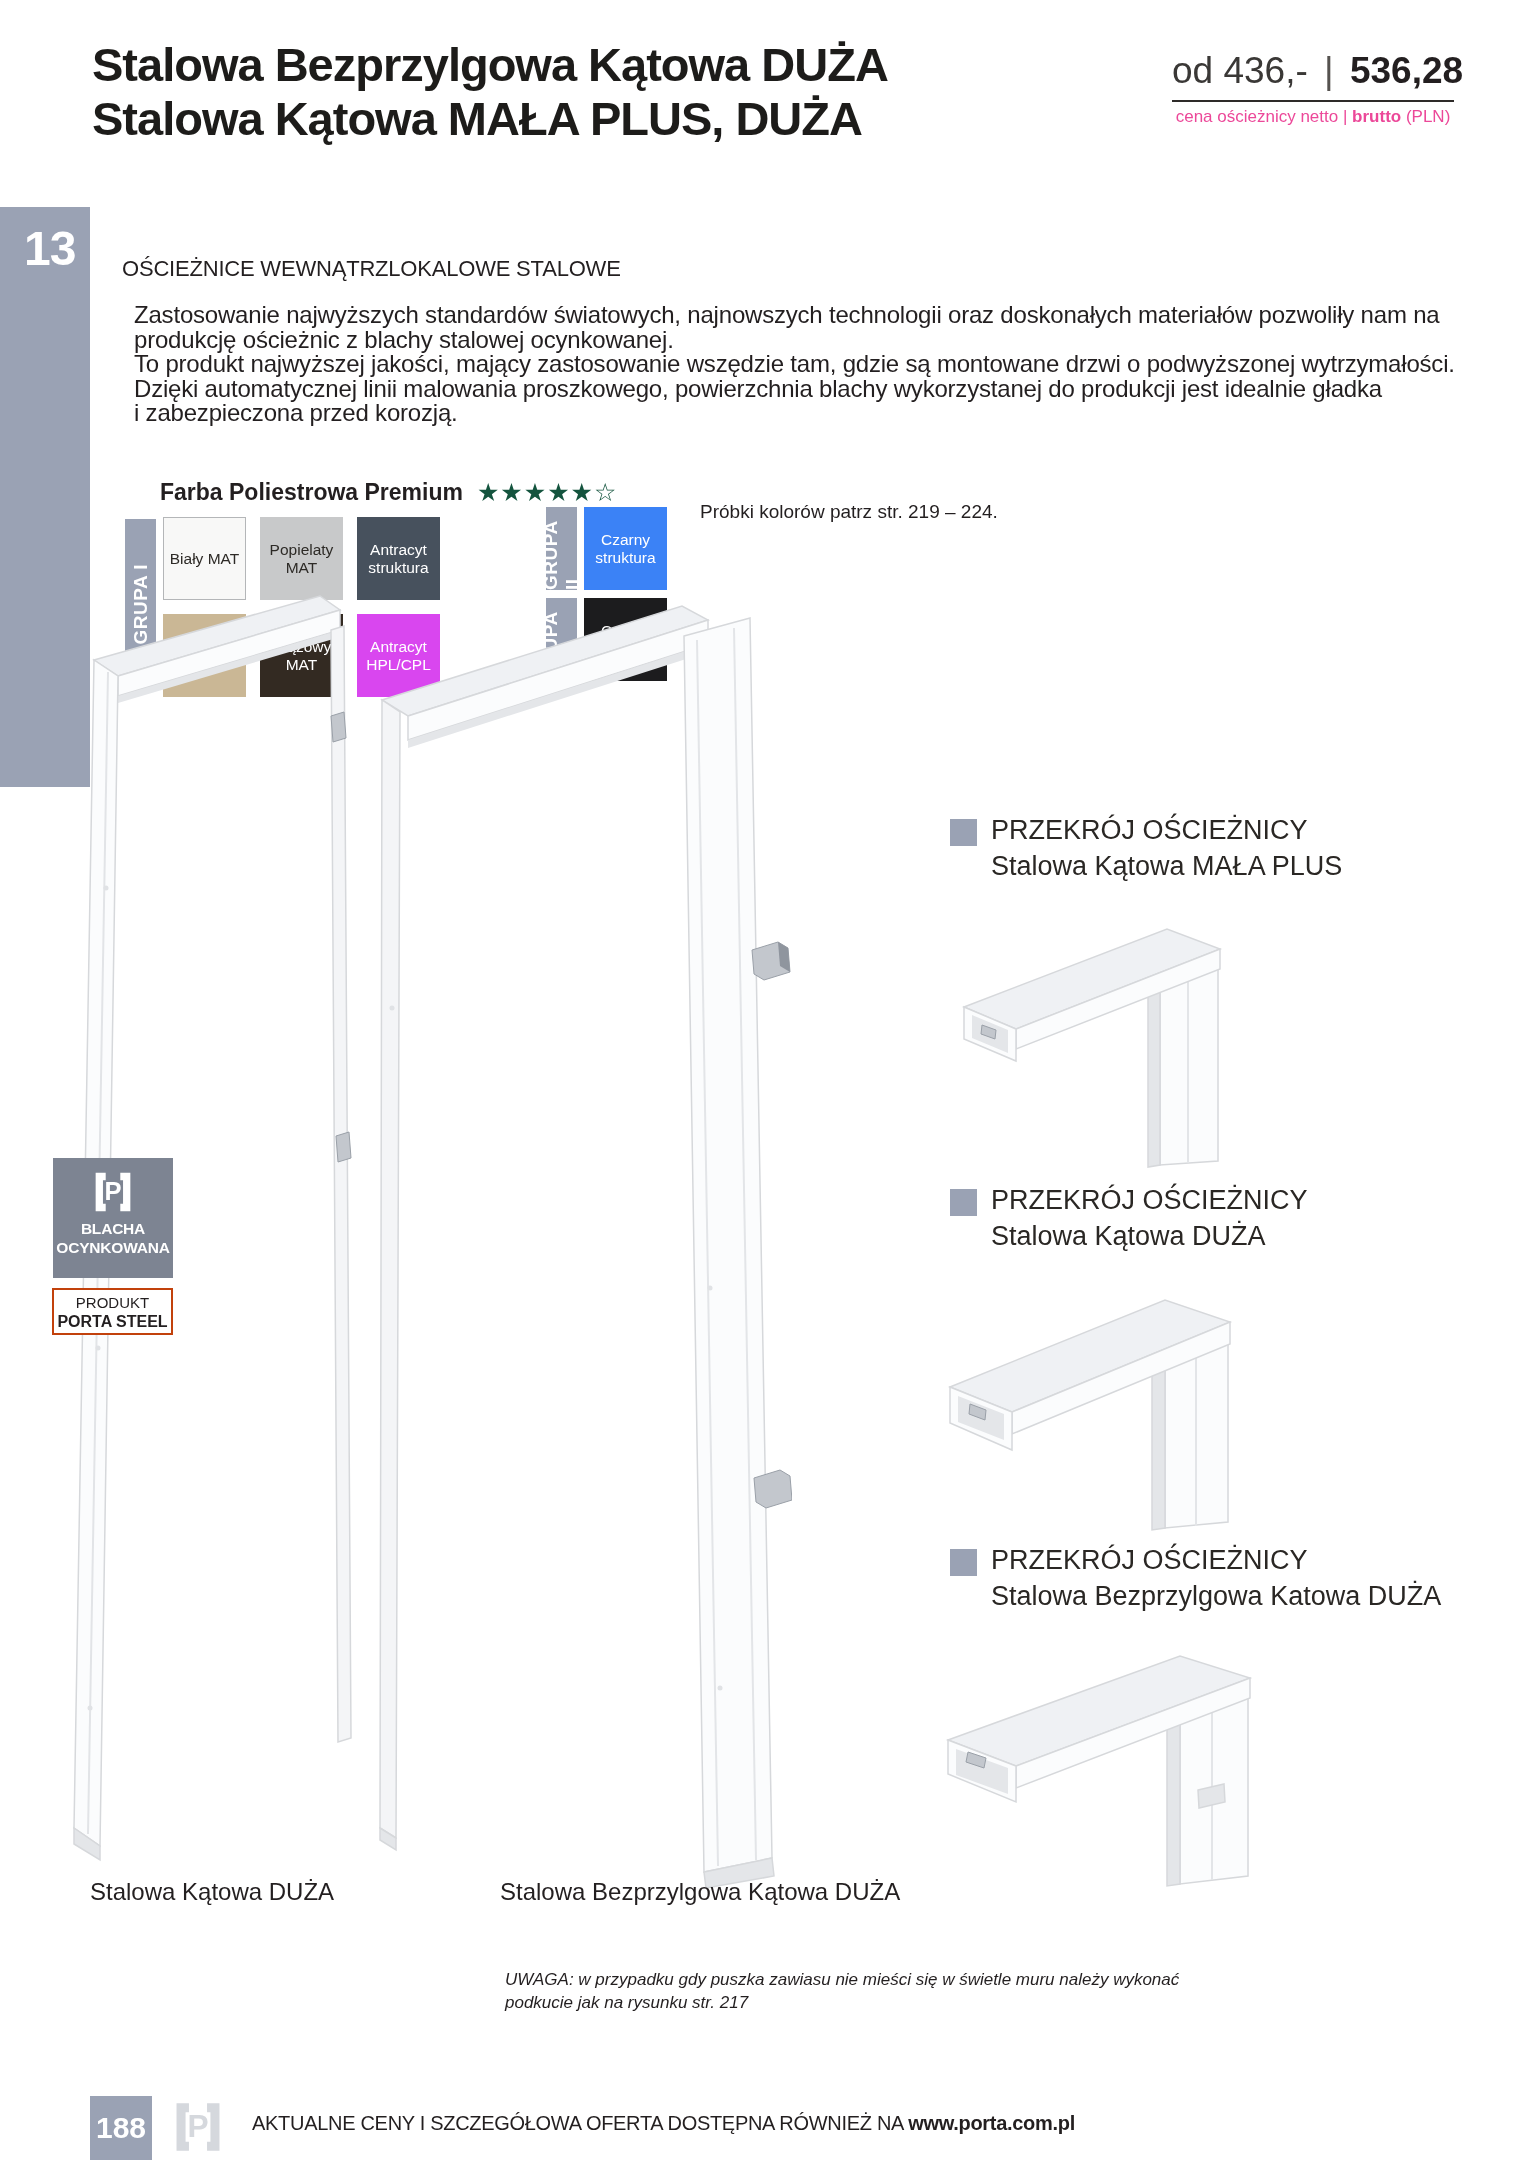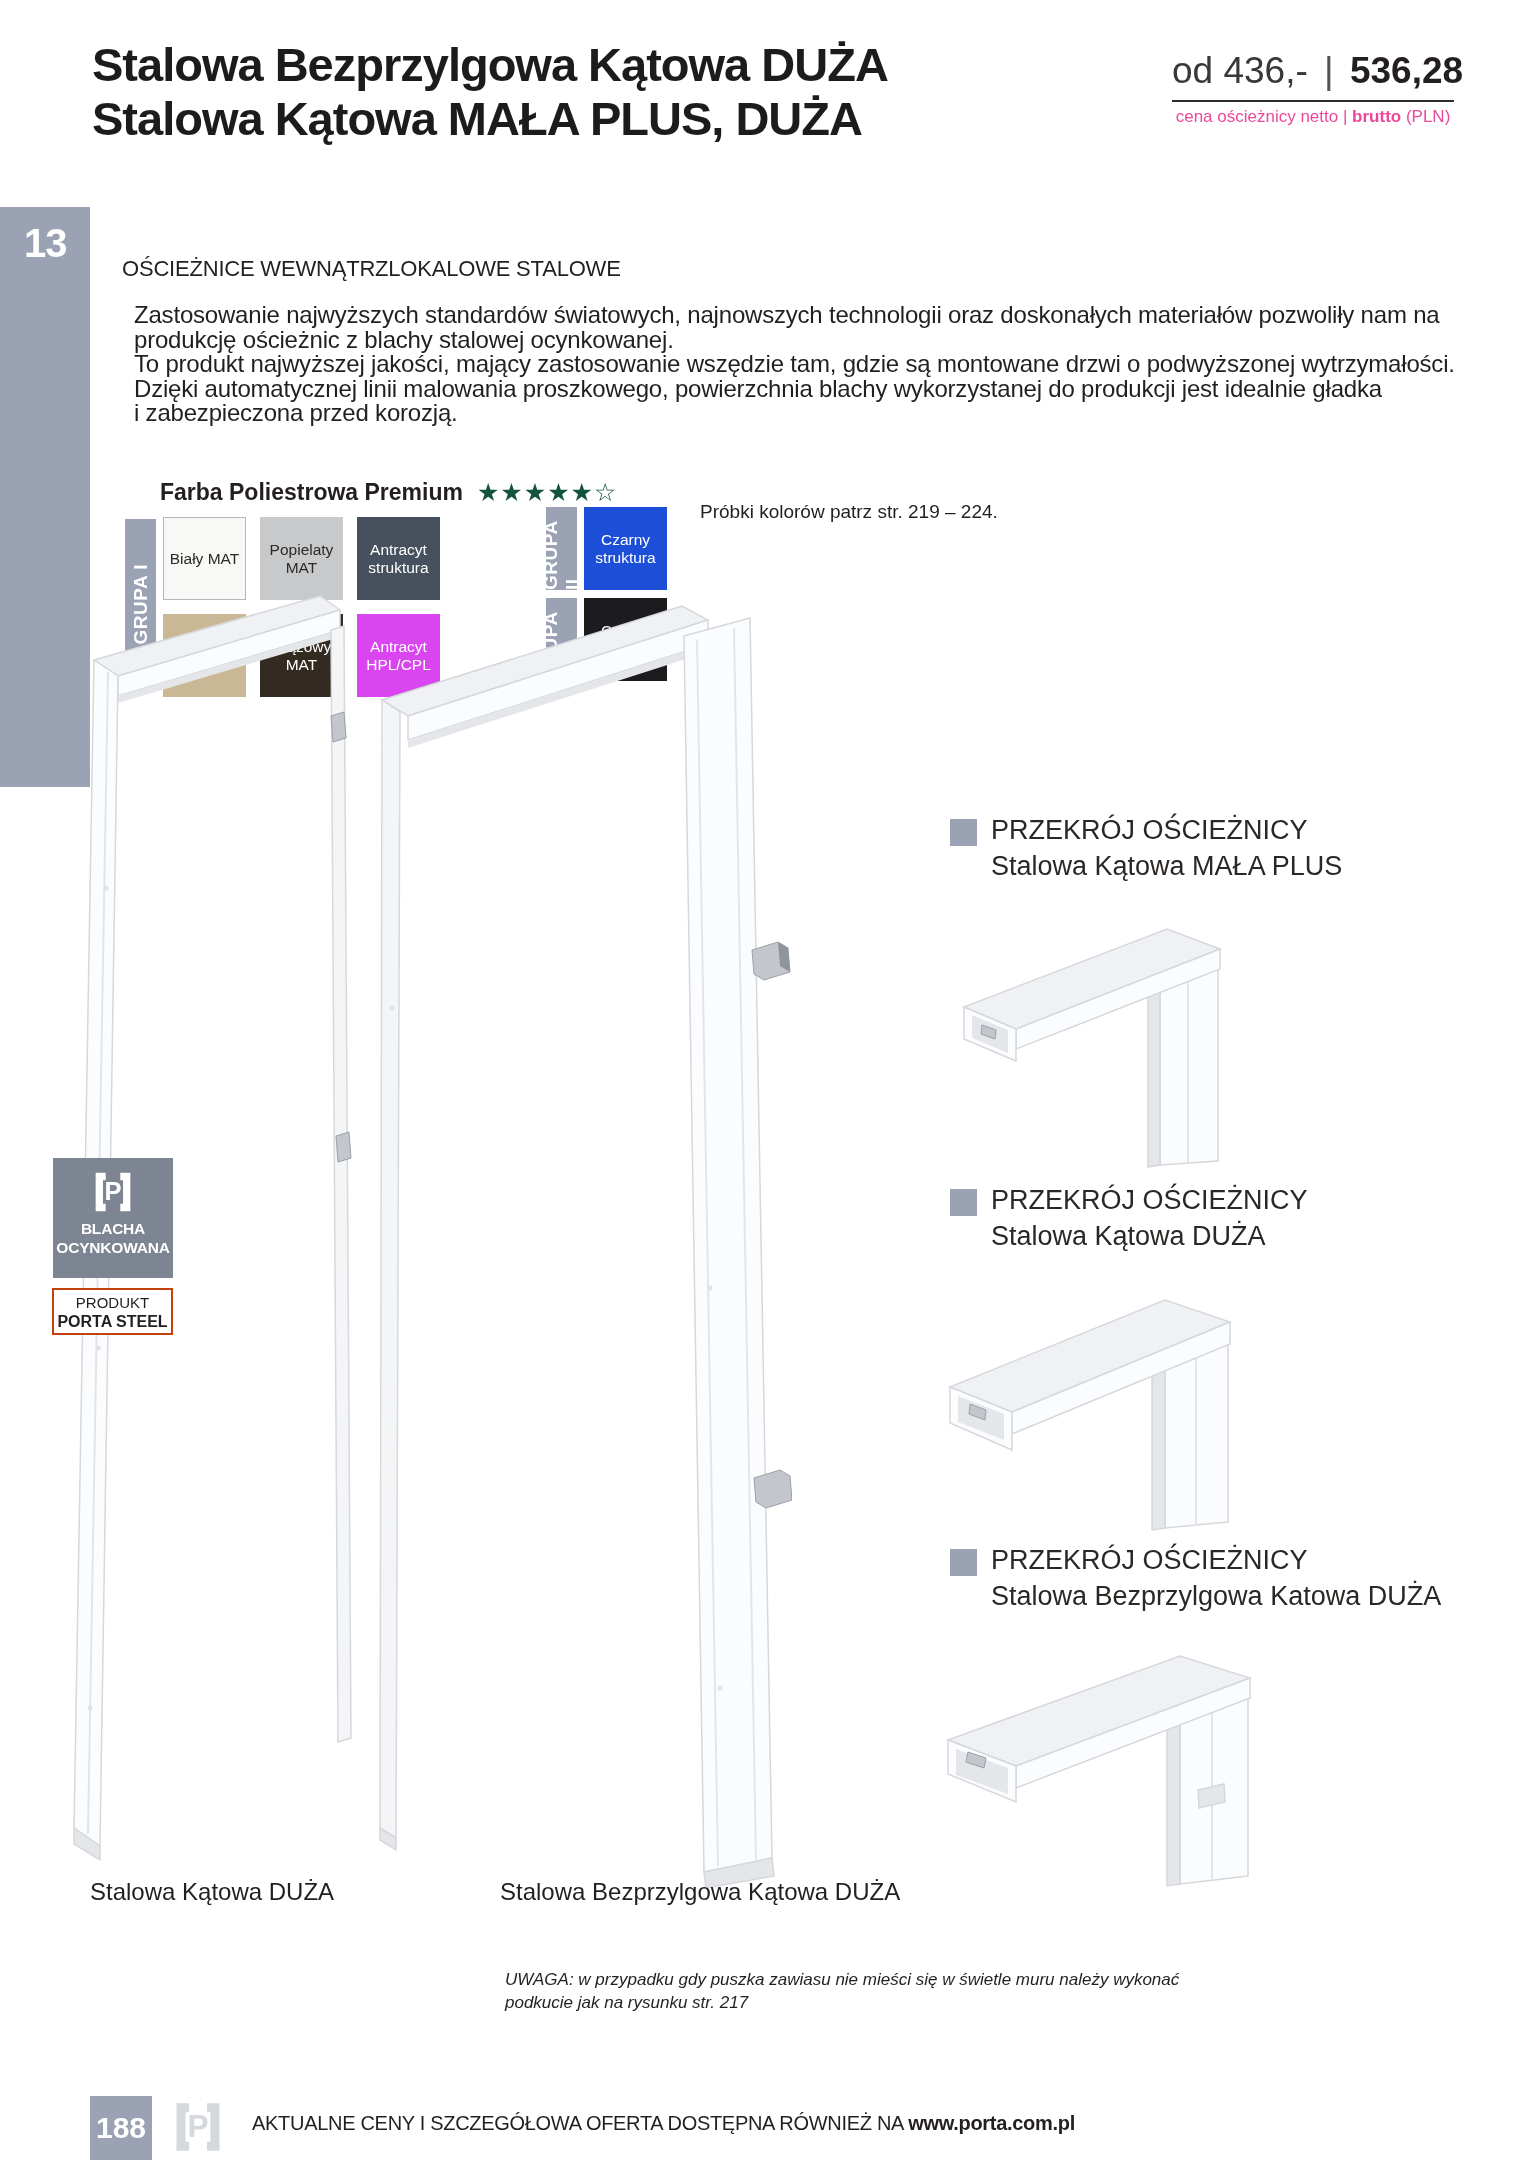--- a/index.html
+++ b/index.html
@@ -4,21 +4,21 @@
 <style>
   html,body { margin:0; padding:0; background:#ffffff; }
   .page {
     position:relative; width:1527px; height:2160px; background:#ffffff;
     font-family:"Liberation Sans", sans-serif; color:#231f20; overflow:hidden;
   }
   .abs { position:absolute; }
 
   
   .chapter-tab { left:0; top:207px; width:90px; height:580px; background:#9aa2b4; }
-  .chapter-num { color:#fff; font-size:40px; font-weight:bold; padding:14px 0 0 24px; letter-spacing:-1px; }
+  .chapter-num { color:#fff; font-size:48px; font-weight:bold; padding:14px 0 0 24px; letter-spacing:-1px; }
 
   
   .title { left:92px; top:38px; font-size:47px; font-weight:bold; letter-spacing:-1px; line-height:54px; color:#1d1c1a; }
 
   
   .price-block { left:1172px; top:50px; width:282px; text-align:center; }
   .price-main { font-size:37px; white-space:nowrap; color:#3a3836; }
   .price-netto { font-weight:normal; }
   .price-sep { font-weight:100; color:#55524f; padding:0 6px; }
   .price-brutto { font-weight:bold; color:#231f20; }
@@ -135,21 +135,21 @@
         <span class="nm" style="color: rgb(255, 255, 255);">Brązowy MAT</span>
       </div>
     <div class="swatch" style="background-color: #d946ef;">
         <span class="nm" style="color: rgb(255, 255, 255);">Antracyt HPL/CPL</span>
       </div>
   </div>
 
   <div class="abs grupa-bar g2">
       <span>GRUPA II</span>
     </div>
-  <div class="abs swatch sw2" style="background-color: #1d4ed8;">
+  <div class="abs swatch sw2" style="background-color: #3b82f6;">
       <span class="nm" style="color: rgb(255, 255, 255);">Czarny struktura</span>
     </div>
 
   <div class="abs grupa-bar g3">
       <span>GRUPA III</span>
     </div>
   <div class="abs swatch sw3" style="background-color: rgb(28, 28, 30);">
       <span class="nm" style="color: rgb(255, 255, 255);">Czarny MAT</span>
     </div>
 

